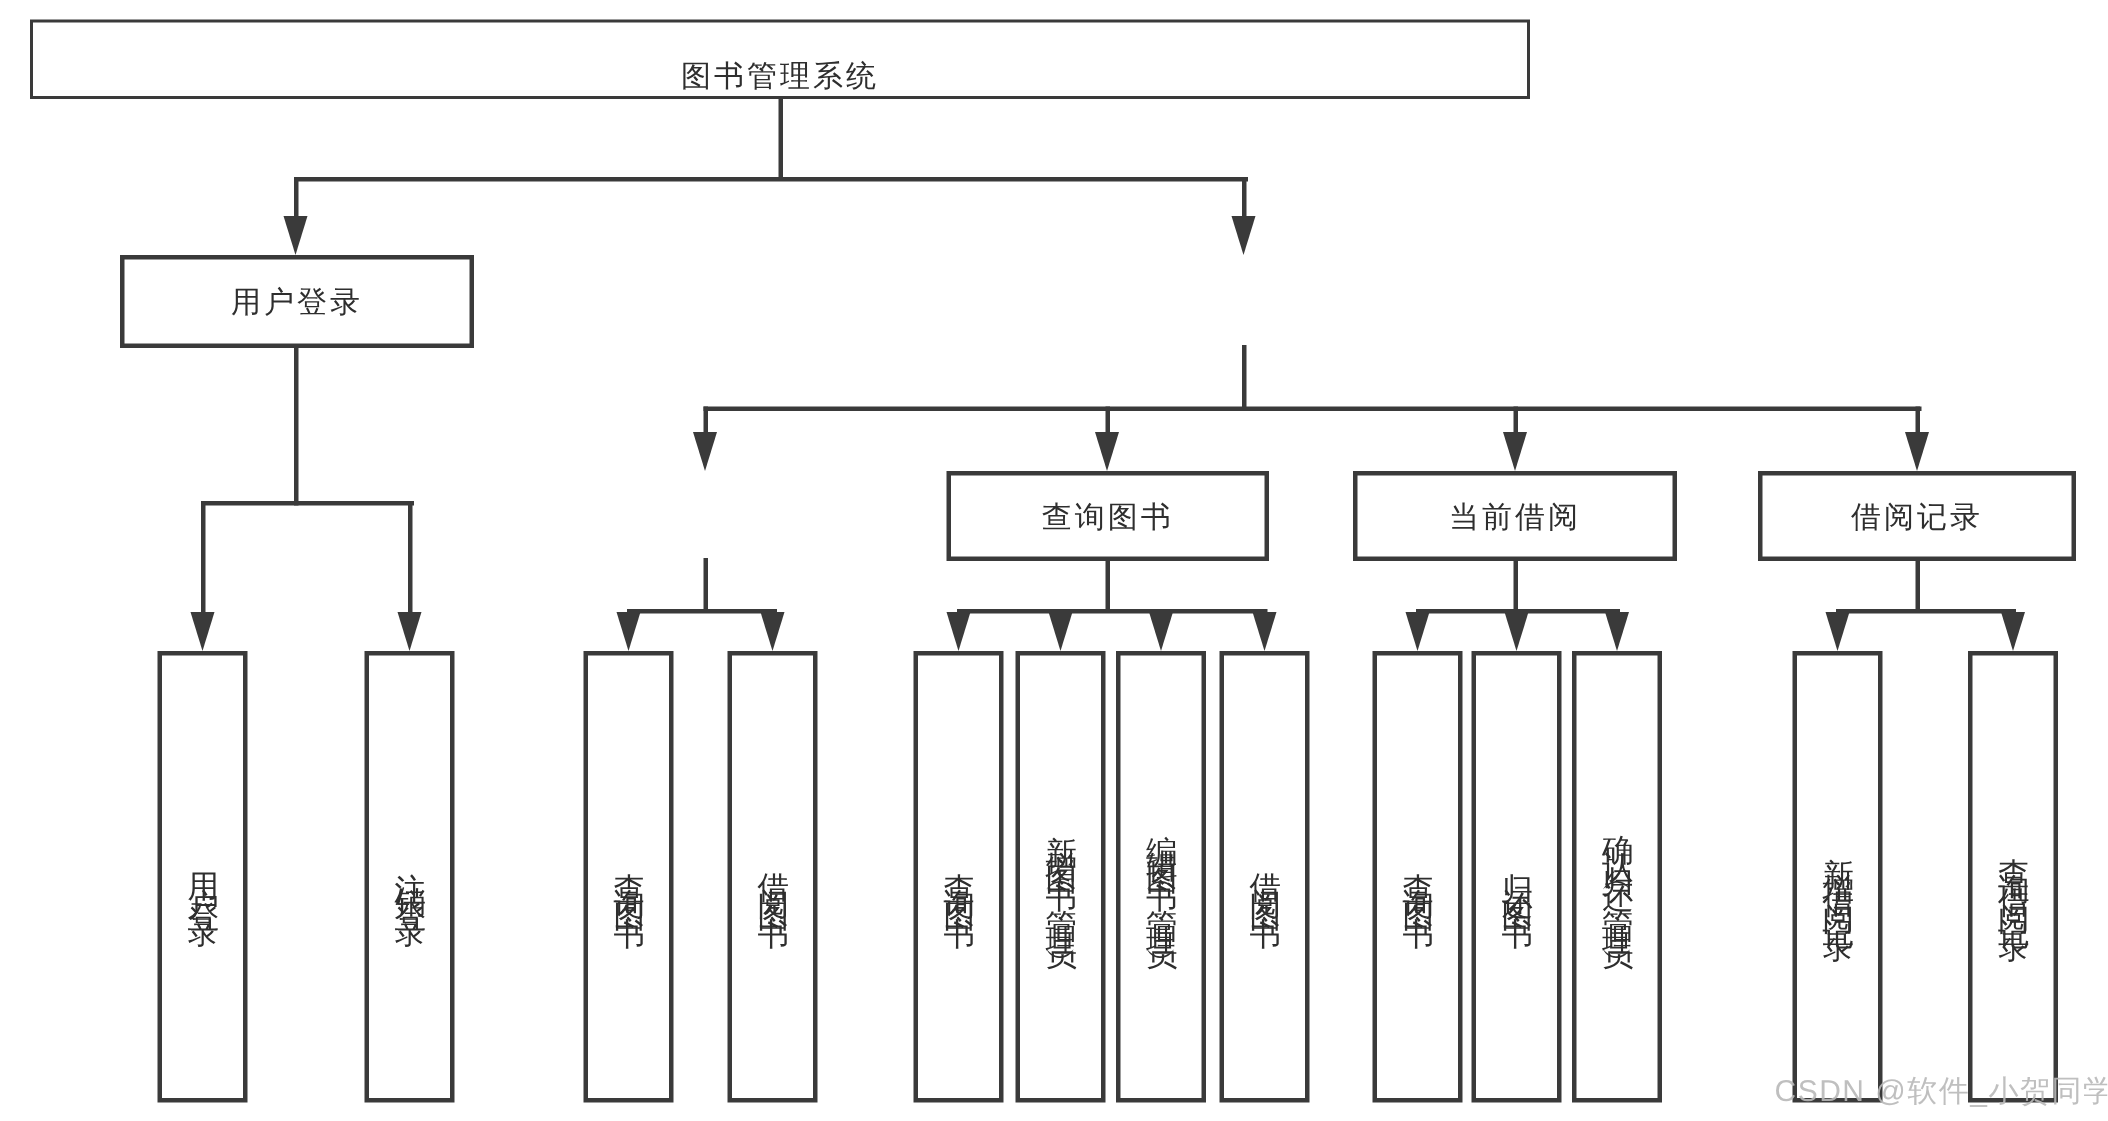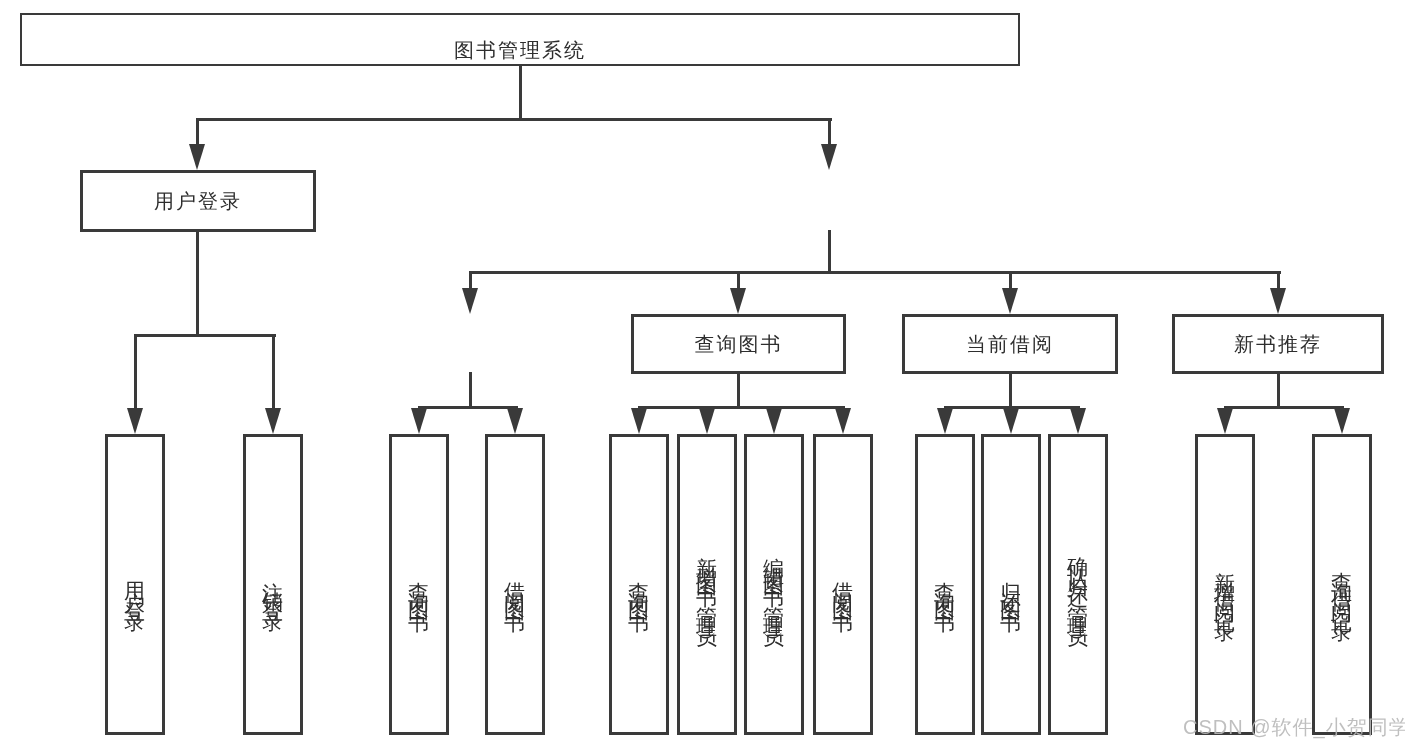--- a/index.html
+++ b/index.html
@@ -73,21 +73,21 @@
   <div class="vline" style="left:1277px;top:271px;height:20px;"></div>
   <div class="arr" style="left:1270px;top:288px;"></div>
 
   <div class="box" style="left:631px;top:314px;width:215px;height:60px;">
     <span class="hlabel">查询图书</span>
   </div>
   <div class="box" style="left:902px;top:314px;width:216px;height:60px;font-family:Liberation Serif, serif;">
     <span class="hlabel">当前借阅</span>
   </div>
   <div class="box" style="left:1172px;top:314px;width:212px;height:60px;">
-    <span class="hlabel">新书推荐</span>
+    <span class="hlabel">借阅记录</span>
   </div>
 
   <div class="vline" style="left:469px;top:372px;height:36px;"></div>
   <div class="hline" style="left:418px;top:406px;width:100px;"></div>
   <div class="arr" style="left:411px;top:408px;"></div>
   <div class="arr" style="left:507px;top:408px;"></div>
 
   <div class="vline" style="left:737px;top:372px;height:36px;"></div>
   <div class="hline" style="left:638px;top:406px;width:207px;"></div>
   <div class="arr" style="left:631px;top:408px;"></div>

